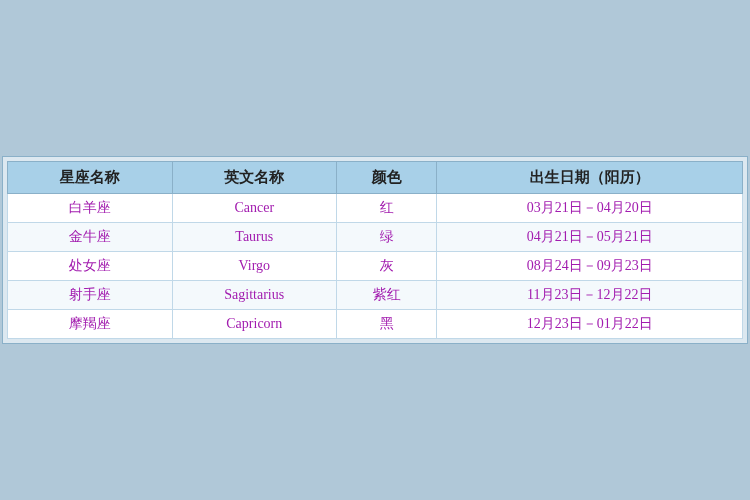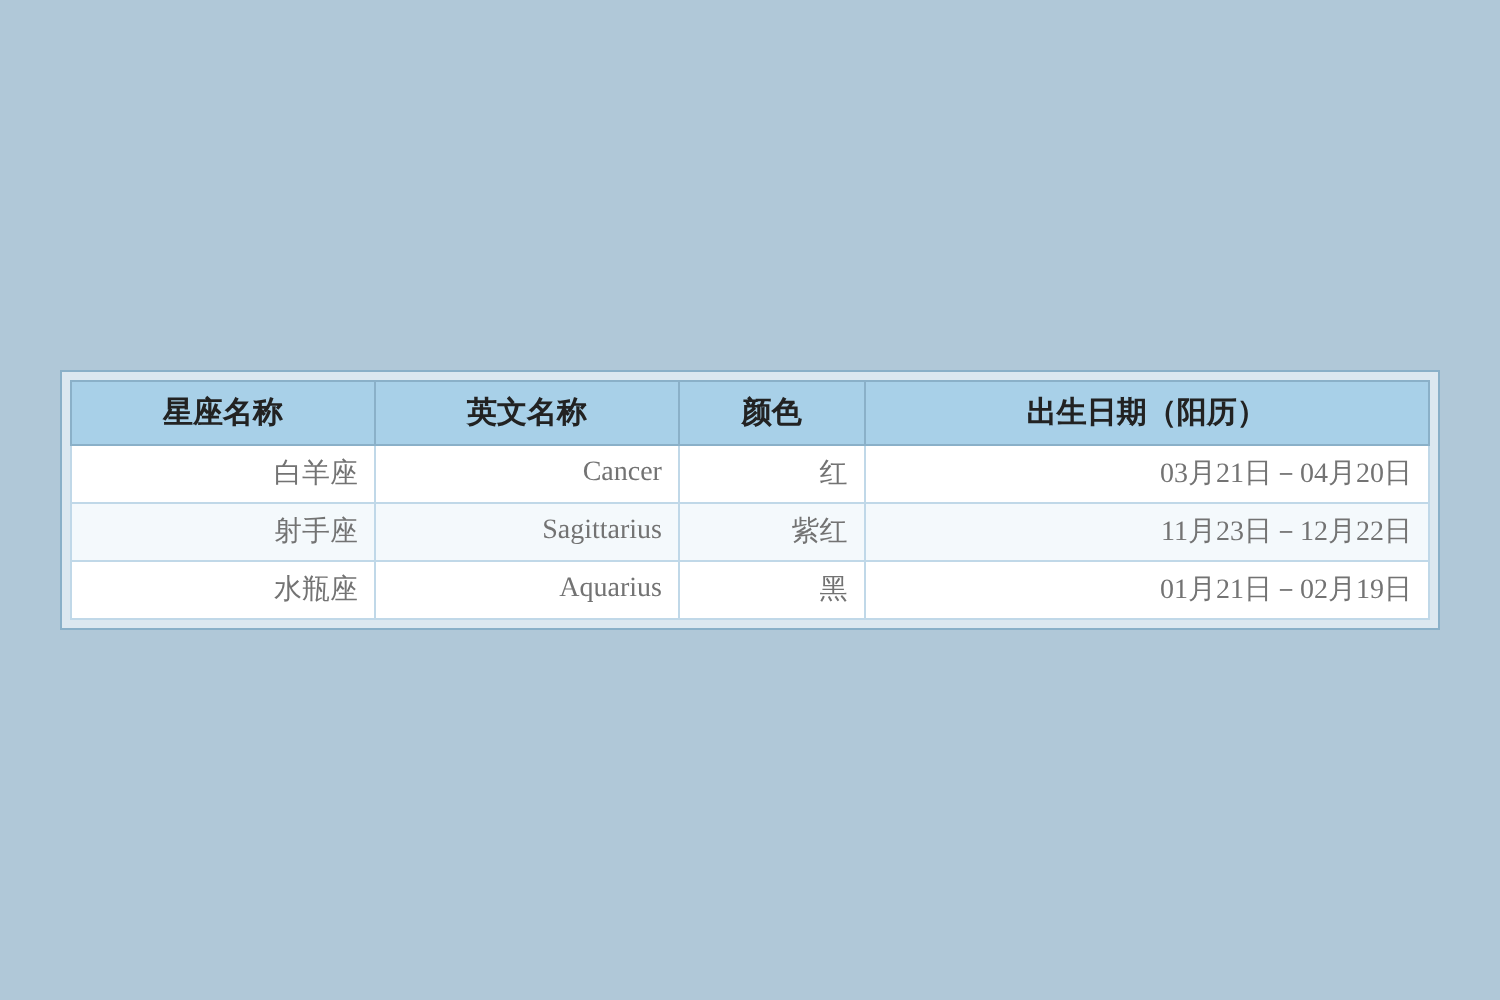--- a/index.html
+++ b/index.html
@@ -12,38 +12,38 @@
       height: 500px;
       font-family: "SimSun", "宋体", serif;
     }
     .table-container {
       background: #dce8f0;
       border: 1px solid #8ab0c8;
       padding: 4px;
     }
     table {
       border-collapse: collapse;
-      width: 680px;
+      width: 736px;
       background: white;
     }
     th {
       background-color: #a8d0e8;
       border: 1px solid #8ab0c8;
       padding: 6px 8px;
       text-align: center;
       font-size: 15px;
       font-weight: bold;
       color: #222;
     }
     td {
       border: 1px solid #c0d8e8;
       padding: 5px 8px;
-      text-align: right;
+      text-align: center;
       font-size: 14px;
-      color: #737373;
+      color: #a21caf;
       background: white;
       font-family: Liberation Serif, serif;
     }
     tr:nth-child(even) td {
       background: #f4f9fc;
     }
   </style>
 </head>
 <body>
 
@@ -58,26 +58,38 @@
       </tr>
     </thead>
     <tbody id="table-body">
     <tr>
           <td>白羊座</td>
           <td>Cancer</td>
           <td>红</td>
           <td>03月21日－04月20日</td>
         </tr>
         <tr>
+          <td>金牛座</td>
+          <td>Taurus</td>
+          <td>绿</td>
+          <td>04月21日－05月21日</td>
+        </tr>
+        <tr>
+          <td>处女座</td>
+          <td>Virgo</td>
+          <td>灰</td>
+          <td>08月24日－09月23日</td>
+        </tr>
+        <tr>
           <td>射手座</td>
           <td>Sagittarius</td>
           <td>紫红</td>
           <td>11月23日－12月22日</td>
         </tr>
         <tr>
-          <td>水瓶座</td>
-          <td>Aquarius</td>
+          <td>摩羯座</td>
+          <td>Capricorn</td>
           <td>黑</td>
-          <td>01月21日－02月19日</td>
+          <td>12月23日－01月22日</td>
         </tr>
       </tbody>
   </table>
 </div>
 
 </body></html>

